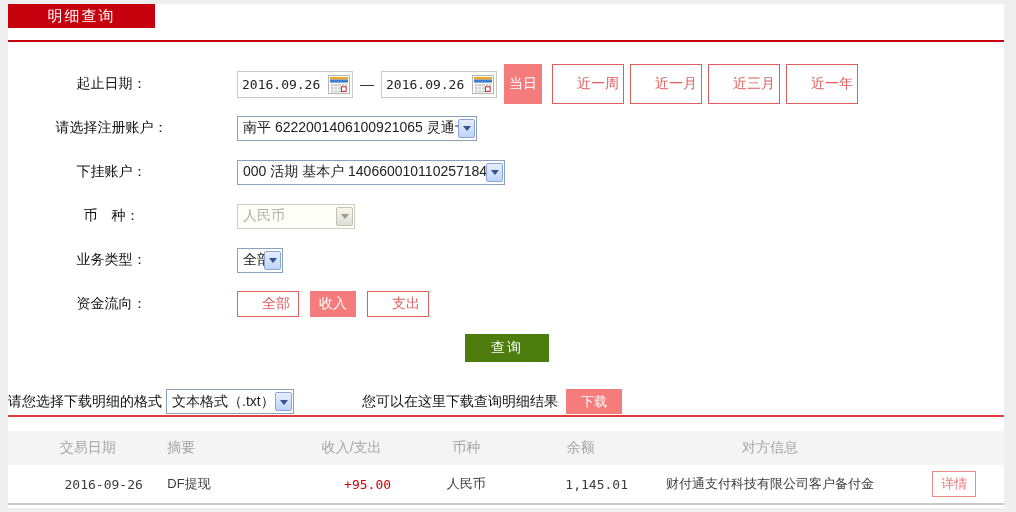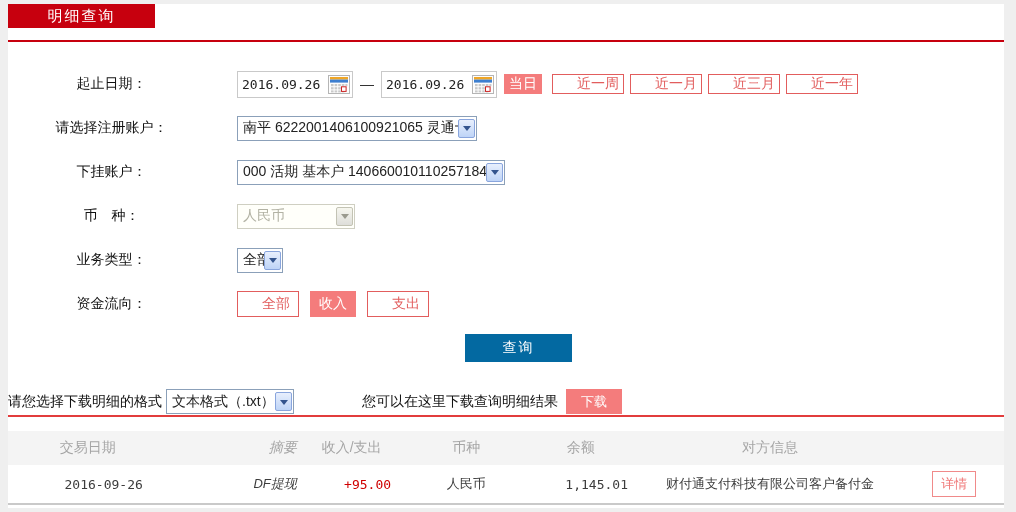--- a/index.html
+++ b/index.html
@@ -36,21 +36,21 @@
     border:none; outline:none; flex:1; min-width:0; background:transparent;
     font-family:"DejaVu Sans Mono", monospace; font-size:13px;
     color:#222;
   }
   .cal { flex:0 0 22px; height:19px; cursor:pointer; }
   .dash { margin:0 7px; color:#333; font-size:14px; }
   .qbtn, .fbtn {
     display:inline-flex; align-items:center; justify-content:center;
     font-size:14px; cursor:pointer; white-space:nowrap;
   }
-  .qbtn { height:20px; padding:0 4px; margin-right:6px; min-width:38px; }
+  .qbtn { height:40px; padding:0 4px; margin-right:6px; min-width:38px; }
   .fbtn { height:26px; margin-right:11px; min-width:40px; padding:0 8px; }
   .btn-filled { background:#f47c7c; color:#fff; border:1px solid #f47c7c; }
   .btn-outline { background:#fff; color:#e25d5d; border:1px solid #e25d5d;padding-left:24px; }
   .gap-left { margin-left:7px; }
   
   .xpsel {
     display:inline-flex; align-items:center; justify-content:space-between;
     height:25px; border:1px solid #8ba0b9; background:#fff; padding:1px;
     cursor:pointer;
   }
@@ -74,22 +74,22 @@
   }
   .xpsel.disabled .arrow::after { border-top-color:#9a9a8e; }
   .w-register { width:240px; }
   .w-sub { width:268px; }
   .w-currency { width:118px; }
   .w-biz { width:46px; }
   .w-fmt { width:128px; }
   
   .query-row { height:28px; margin-top:0; }
   .query-btn {
-    margin-left:457px; width:107px; height:28px; border:none;
-    background:#0369a1; color:#fff; font-size:14px; letter-spacing:2px;
+    margin-left:457px; width:84px; height:28px; border:none;
+    background:#4d7c0f; color:#fff; font-size:14px; letter-spacing:2px;
     display:flex; align-items:center; justify-content:center; cursor:pointer;
     font-family:Liberation Mono, monospace;
   }
   
   .dl-row { display:flex; align-items:center; height:25px; margin-top:27px; }
   .dl-label { font-size:14px; color:#111; }
   .dl-hint { margin-left:68px; font-size:14px; color:#111; }
   .dl-btn {
     margin-left:8px; width:56px; height:25px; background:#f47c7c; color:#fff;
     border:none; font-size:13px; display:flex; align-items:center; justify-content:center;
@@ -99,21 +99,21 @@
   
   .thead {
     margin-top:14px; height:34px; background:#f4f4f4;
     display:flex; align-items:center; color:#a5a5a5; font-size:14px;
   }
   .trow {
     height:40px; background:#fff; display:flex; align-items:center;
     font-size:13px; color:#3c3c3c; border-bottom:2px solid #c9c9c9;
   }
   .c1 { flex:0 0 16%; text-align:center; }
-  .c2 { flex:0 0 13%; text-align:right;font-style:italic; }
+  .c2 { flex:0 0 13%; text-align:left; }
   .c3 { flex:0 0 11%; text-align:center; }
   .c4 { flex:0 0 12%; text-align:center; }
   .c5 { flex:0 0 11%; text-align:center; }
   .c6 { flex:0 0 27%; text-align:center; }
   .c7 { flex:0 0 10%; text-align:center; }
   .num { font-family:"DejaVu Sans Mono", monospace; font-size:13px;padding-left:32px; }
   .amount { color:#cf0000; }
   .detail-btn {
     display:inline-flex; align-items:center; justify-content:center;
     width:44px; height:26px; background:#fff; border:1px solid #f08a8a;

